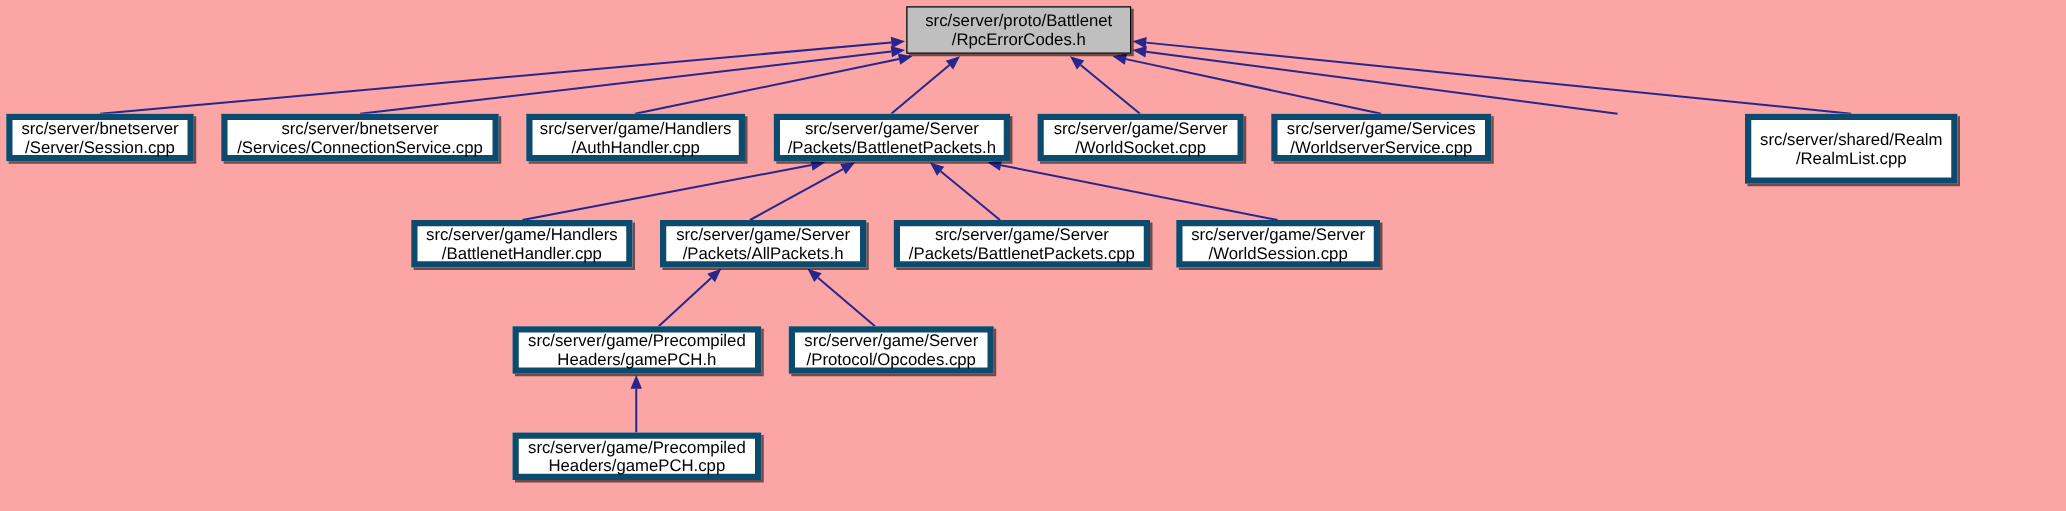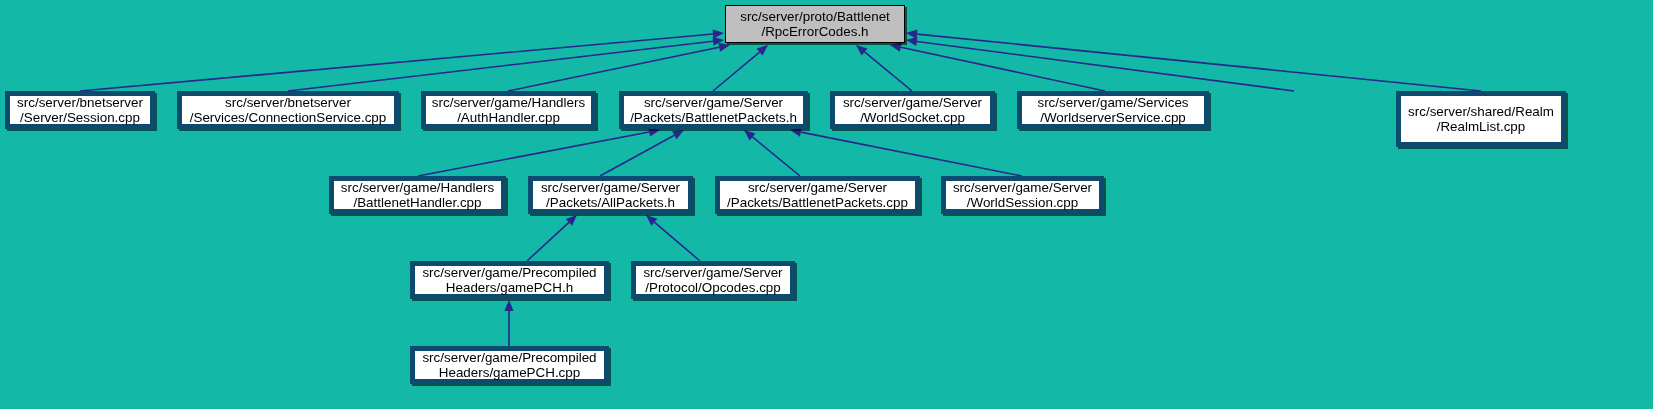--- a/index.html
+++ b/index.html
@@ -7,21 +7,21 @@
     padding: 0;
     background: #ffffff;
   }
   body {
     font-family: "Liberation Sans", sans-serif;
   }
   #graph {
     position: relative;
     width: 1653px;
     height: 409px;
-    background: #14b8a6;
+    background: #fca5a5;
     overflow: hidden;
   }
   #edge-layer {
     position: absolute;
     left: 0;
     top: 0;
     width: 1653px;
     height: 409px;
     pointer-events: none;
   }
@@ -122,21 +122,21 @@
     <div class="node" style="left: 5px; top: 91px; width: 150px; height: 38px;"><span class="node-label">src/server/bnetserver
 /Server/Session.cpp</span></div>
     <div class="node" style="left: 177px; top: 91px; width: 222px; height: 38px;"><span class="node-label">src/server/bnetserver
 /Services/ConnectionService.cpp</span></div>
     <div class="node" style="left: 421px; top: 91px; width: 175px; height: 38px;"><span class="node-label">src/server/game/Handlers
 /AuthHandler.cpp</span></div>
     <div class="node" style="left: 619px; top: 91px; width: 189px; height: 38px;"><span class="node-label">src/server/game/Server
 /Packets/BattlenetPackets.h</span></div>
     <div class="node" style="left: 830px; top: 91px; width: 165px; height: 38px;"><span class="node-label">src/server/game/Server
 /WorldSocket.cpp</span></div>
-    <div class="node" style="left: 1017px; top: 91px; width: 192px; height: 38px;"><span class="node-label">src/server/game/Services
+    <div class="node" style="left: 1017px; top: 91px; width: 176px; height: 38px;"><span class="node-label">src/server/game/Services
 /WorldserverService.cpp</span></div>
     <div class="node" style="left: 1396px; top: 91px; width: 170px; height: 56px;"><span class="node-label">src/server/shared/Realm
 /RealmList.cpp</span></div>
     <div class="node" style="left: 329px; top: 176px; width: 177px; height: 38px;"><span class="node-label">src/server/game/Handlers
 /BattlenetHandler.cpp</span></div>
     <div class="node" style="left: 528px; top: 176px; width: 165px; height: 38px;"><span class="node-label">src/server/game/Server
 /Packets/AllPackets.h</span></div>
     <div class="node" style="left: 715px; top: 176px; width: 205px; height: 38px;"><span class="node-label">src/server/game/Server
 /Packets/BattlenetPackets.cpp</span></div>
     <div class="node" style="left: 941px; top: 176px; width: 163px; height: 38px;"><span class="node-label">src/server/game/Server

